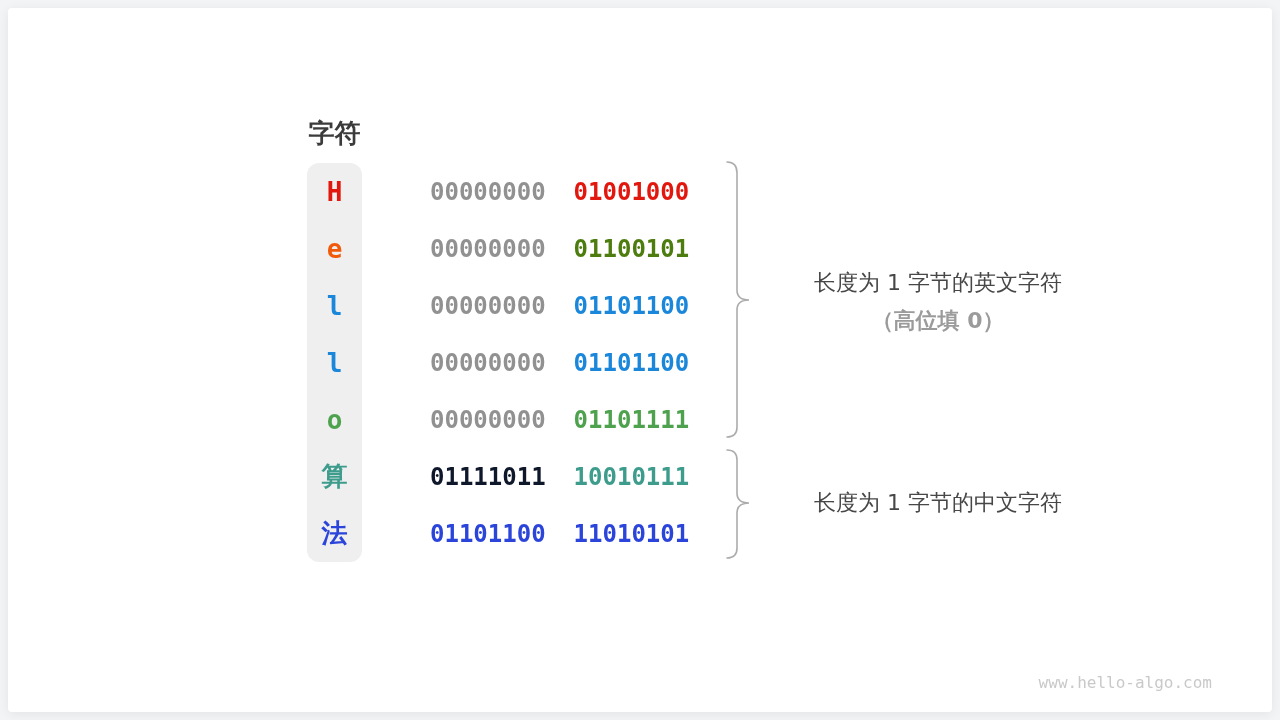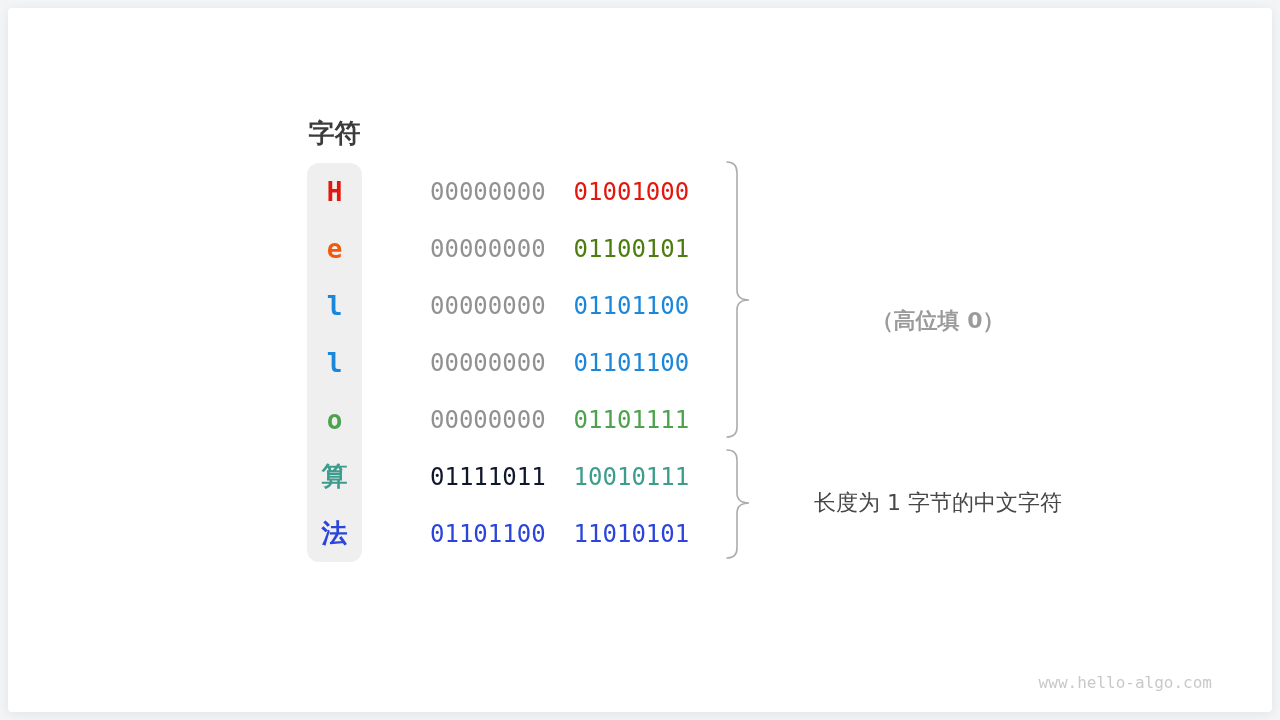--- a/index.html
+++ b/index.html
@@ -49,21 +49,21 @@
     position: absolute; left: 0; top: 0;
     width: 55px; height: 57px;
     display: flex; align-items: center; justify-content: center;
     font-family: "DejaVu Sans Mono", "DejaVu Sans", sans-serif;
     font-weight: bold; font-size: 26px;
   }
   .bin {
     position: absolute; left: 123px; top: 0; height: 57px;
     display: flex; align-items: center;
     font-family: "DejaVu Sans Mono", monospace;
-    font-weight: normal; font-size: 24px;
+    font-weight: bold; font-size: 24px;
     white-space: nowrap;
   }
   .byte-low { margin-left: 28px; }
 
   .braces { position: absolute; left: 0; top: 0; pointer-events: none; }
   .braces path { fill: none; stroke: #ACACAC; stroke-width: 1.6; stroke-linecap: round; }
 
   .ann {
     position: absolute;
     width: 420px;
@@ -149,18 +149,19 @@
             <span class="byte-low" style="color: rgb(43, 69, 219);">11010101</span>
     </span>
   </div>
 </div>
 
     <svg class="braces" width="1264" height="704" viewBox="0 0 1264 704">
       <path d="M 719 154 Q 729 154 729 165 L 729 282 Q 729 292 741 292 Q 729 292 729 302 L 729 419 Q 729 429 719 429"></path>
       <path d="M 719 442 Q 729 442 729 452 L 729 485 Q 729 495 741 495 Q 729 495 729 505 L 729 540 Q 729 550 719 550"></path>
     </svg>
 
+    <div class="ann" style="left:720px; top:260px;">长度为 1 字节的英文字符</div>
     <div class="ann ann-sub" style="left:720px; top:298px;">（高位填 0）</div>
     <div class="ann" style="left:720px; top:480px;">长度为 1 字节的中文字符</div>
 
     <div class="watermark">www.hello-algo.com</div>
   </div>
 </div>
 
 </body></html>

